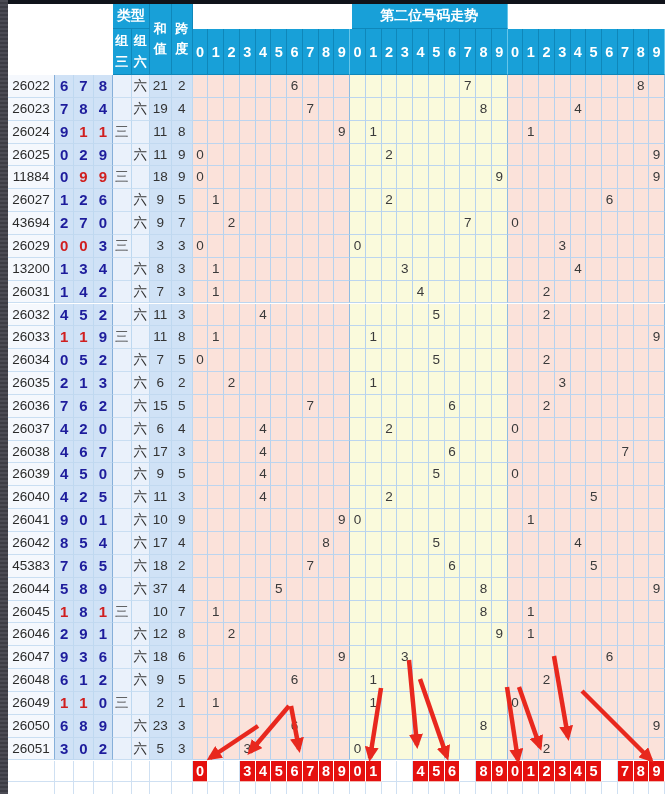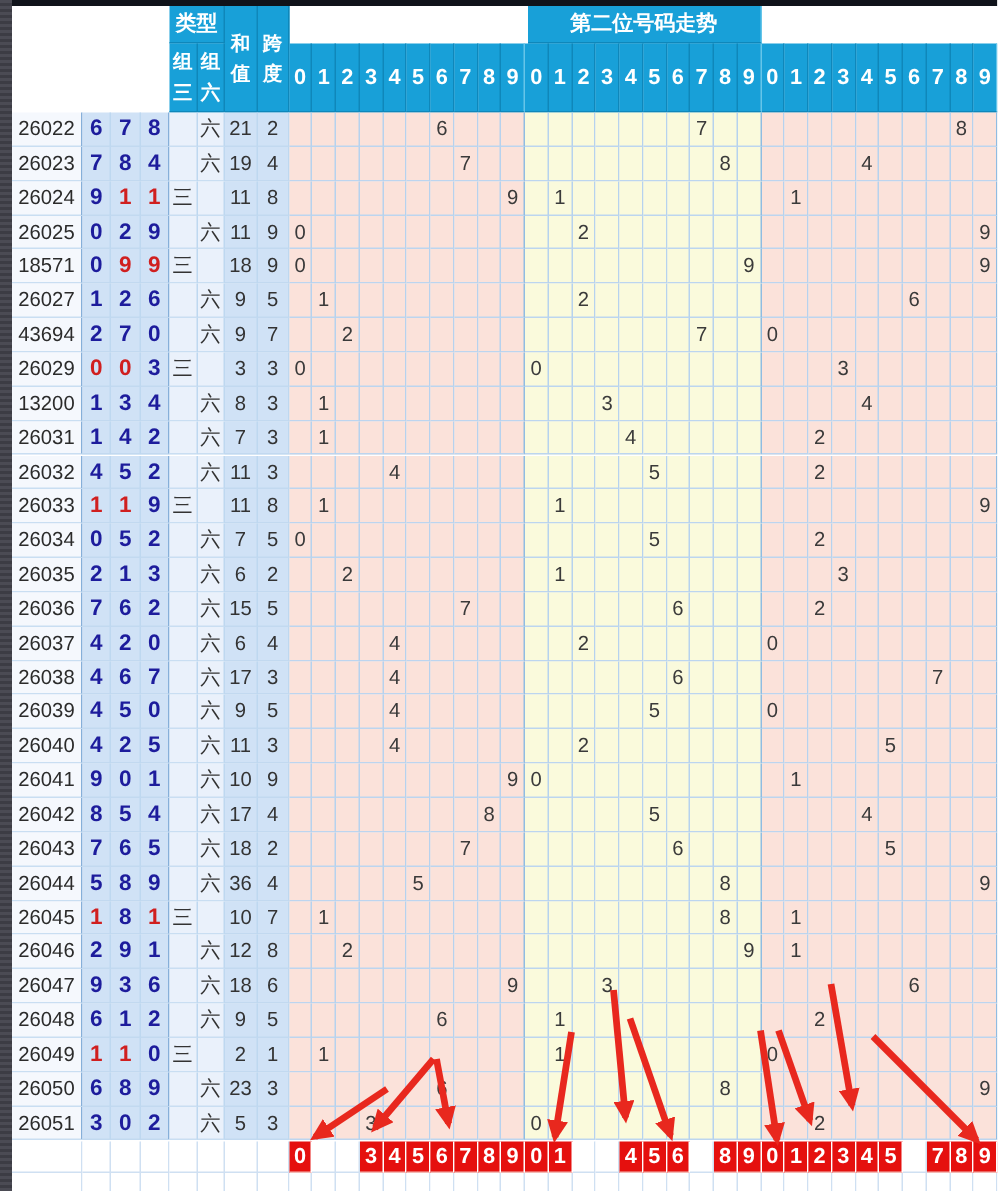--- a/index.html
+++ b/index.html
@@ -240,21 +240,21 @@
       <div class="cell c-trend s2" style="left: 507.57px; top: 143.55px; width: 15.74px; height: 22.85px; line-height: 22.85px;"></div>
       <div class="cell c-trend s2" style="left: 523.31px; top: 143.55px; width: 15.74px; height: 22.85px; line-height: 22.85px;"></div>
       <div class="cell c-trend s2" style="left: 539.05px; top: 143.55px; width: 15.74px; height: 22.85px; line-height: 22.85px;"></div>
       <div class="cell c-trend s2" style="left: 554.8px; top: 143.55px; width: 15.74px; height: 22.85px; line-height: 22.85px;"></div>
       <div class="cell c-trend s2" style="left: 570.54px; top: 143.55px; width: 15.74px; height: 22.85px; line-height: 22.85px;"></div>
       <div class="cell c-trend s2" style="left: 586.28px; top: 143.55px; width: 15.74px; height: 22.85px; line-height: 22.85px;"></div>
       <div class="cell c-trend s2" style="left: 602.03px; top: 143.55px; width: 15.74px; height: 22.85px; line-height: 22.85px;"></div>
       <div class="cell c-trend s2" style="left: 617.77px; top: 143.55px; width: 15.74px; height: 22.85px; line-height: 22.85px;"></div>
       <div class="cell c-trend s2" style="left: 633.51px; top: 143.55px; width: 15.74px; height: 22.85px; line-height: 22.85px;"></div>
       <div class="cell c-trend s2 secend" style="left: 649.26px; top: 143.55px; width: 15.74px; height: 22.85px; line-height: 22.85px;">9</div>
-      <div class="cell c-period" style="left: 8px; top: 166.4px; width: 47px; height: 22.85px; line-height: 22.85px;">18571</div>
+      <div class="cell c-period" style="left: 8px; top: 166.4px; width: 47px; height: 22.85px; line-height: 22.85px;">11884</div>
       <div class="cell c-digit" style="left: 55px; top: 166.4px; width: 19.33px; height: 22.85px; line-height: 22.85px;">0</div>
       <div class="cell c-digit red" style="left: 74.33px; top: 166.4px; width: 19.34px; height: 22.85px; line-height: 22.85px;">9</div>
       <div class="cell c-digit red c-dmajor" style="left: 93.67px; top: 166.4px; width: 19.33px; height: 22.85px; line-height: 22.85px;">9</div>
       <div class="cell c-type" style="left: 113px; top: 166.4px; width: 18.5px; height: 22.85px; line-height: 22.85px;">三</div>
       <div class="cell c-type c-dmajor" style="left: 131.5px; top: 166.4px; width: 18.5px; height: 22.85px; line-height: 22.85px;"></div>
       <div class="cell c-val" style="left: 150px; top: 166.4px; width: 21.7px; height: 22.85px; line-height: 22.85px;">18</div>
       <div class="cell c-val c-dmajor" style="left: 171.7px; top: 166.4px; width: 21px; height: 22.85px; line-height: 22.85px;">9</div>
       <div class="cell c-trend s0" style="left: 192.7px; top: 166.4px; width: 15.74px; height: 22.85px; line-height: 22.85px;">0</div>
       <div class="cell c-trend s0" style="left: 208.44px; top: 166.4px; width: 15.74px; height: 22.85px; line-height: 22.85px;"></div>
       <div class="cell c-trend s0" style="left: 224.19px; top: 166.4px; width: 15.74px; height: 22.85px; line-height: 22.85px;"></div>
@@ -886,21 +886,21 @@
       <div class="cell c-trend s2" style="left: 507.57px; top: 532px; width: 15.74px; height: 22.85px; line-height: 22.85px;"></div>
       <div class="cell c-trend s2" style="left: 523.31px; top: 532px; width: 15.74px; height: 22.85px; line-height: 22.85px;"></div>
       <div class="cell c-trend s2" style="left: 539.05px; top: 532px; width: 15.74px; height: 22.85px; line-height: 22.85px;"></div>
       <div class="cell c-trend s2" style="left: 554.8px; top: 532px; width: 15.74px; height: 22.85px; line-height: 22.85px;"></div>
       <div class="cell c-trend s2" style="left: 570.54px; top: 532px; width: 15.74px; height: 22.85px; line-height: 22.85px;">4</div>
       <div class="cell c-trend s2" style="left: 586.28px; top: 532px; width: 15.74px; height: 22.85px; line-height: 22.85px;"></div>
       <div class="cell c-trend s2" style="left: 602.03px; top: 532px; width: 15.74px; height: 22.85px; line-height: 22.85px;"></div>
       <div class="cell c-trend s2" style="left: 617.77px; top: 532px; width: 15.74px; height: 22.85px; line-height: 22.85px;"></div>
       <div class="cell c-trend s2" style="left: 633.51px; top: 532px; width: 15.74px; height: 22.85px; line-height: 22.85px;"></div>
       <div class="cell c-trend s2 secend" style="left: 649.26px; top: 532px; width: 15.74px; height: 22.85px; line-height: 22.85px;"></div>
-      <div class="cell c-period" style="left: 8px; top: 554.85px; width: 47px; height: 22.85px; line-height: 22.85px;">26043</div>
+      <div class="cell c-period" style="left: 8px; top: 554.85px; width: 47px; height: 22.85px; line-height: 22.85px;">45383</div>
       <div class="cell c-digit" style="left: 55px; top: 554.85px; width: 19.33px; height: 22.85px; line-height: 22.85px;">7</div>
       <div class="cell c-digit" style="left: 74.33px; top: 554.85px; width: 19.34px; height: 22.85px; line-height: 22.85px;">6</div>
       <div class="cell c-digit c-dmajor" style="left: 93.67px; top: 554.85px; width: 19.33px; height: 22.85px; line-height: 22.85px;">5</div>
       <div class="cell c-type" style="left: 113px; top: 554.85px; width: 18.5px; height: 22.85px; line-height: 22.85px;"></div>
       <div class="cell c-type c-dmajor" style="left: 131.5px; top: 554.85px; width: 18.5px; height: 22.85px; line-height: 22.85px;">六</div>
       <div class="cell c-val" style="left: 150px; top: 554.85px; width: 21.7px; height: 22.85px; line-height: 22.85px;">18</div>
       <div class="cell c-val c-dmajor" style="left: 171.7px; top: 554.85px; width: 21px; height: 22.85px; line-height: 22.85px;">2</div>
       <div class="cell c-trend s0" style="left: 192.7px; top: 554.85px; width: 15.74px; height: 22.85px; line-height: 22.85px;"></div>
       <div class="cell c-trend s0" style="left: 208.44px; top: 554.85px; width: 15.74px; height: 22.85px; line-height: 22.85px;"></div>
       <div class="cell c-trend s0" style="left: 224.19px; top: 554.85px; width: 15.74px; height: 22.85px; line-height: 22.85px;"></div>
@@ -930,21 +930,21 @@
       <div class="cell c-trend s2" style="left: 602.03px; top: 554.85px; width: 15.74px; height: 22.85px; line-height: 22.85px;"></div>
       <div class="cell c-trend s2" style="left: 617.77px; top: 554.85px; width: 15.74px; height: 22.85px; line-height: 22.85px;"></div>
       <div class="cell c-trend s2" style="left: 633.51px; top: 554.85px; width: 15.74px; height: 22.85px; line-height: 22.85px;"></div>
       <div class="cell c-trend s2 secend" style="left: 649.26px; top: 554.85px; width: 15.74px; height: 22.85px; line-height: 22.85px;"></div>
       <div class="cell c-period" style="left: 8px; top: 577.7px; width: 47px; height: 22.85px; line-height: 22.85px;">26044</div>
       <div class="cell c-digit" style="left: 55px; top: 577.7px; width: 19.33px; height: 22.85px; line-height: 22.85px;">5</div>
       <div class="cell c-digit" style="left: 74.33px; top: 577.7px; width: 19.34px; height: 22.85px; line-height: 22.85px;">8</div>
       <div class="cell c-digit c-dmajor" style="left: 93.67px; top: 577.7px; width: 19.33px; height: 22.85px; line-height: 22.85px;">9</div>
       <div class="cell c-type" style="left: 113px; top: 577.7px; width: 18.5px; height: 22.85px; line-height: 22.85px;"></div>
       <div class="cell c-type c-dmajor" style="left: 131.5px; top: 577.7px; width: 18.5px; height: 22.85px; line-height: 22.85px;">六</div>
-      <div class="cell c-val" style="left: 150px; top: 577.7px; width: 21.7px; height: 22.85px; line-height: 22.85px;">36</div>
+      <div class="cell c-val" style="left: 150px; top: 577.7px; width: 21.7px; height: 22.85px; line-height: 22.85px;">37</div>
       <div class="cell c-val c-dmajor" style="left: 171.7px; top: 577.7px; width: 21px; height: 22.85px; line-height: 22.85px;">4</div>
       <div class="cell c-trend s0" style="left: 192.7px; top: 577.7px; width: 15.74px; height: 22.85px; line-height: 22.85px;"></div>
       <div class="cell c-trend s0" style="left: 208.44px; top: 577.7px; width: 15.74px; height: 22.85px; line-height: 22.85px;"></div>
       <div class="cell c-trend s0" style="left: 224.19px; top: 577.7px; width: 15.74px; height: 22.85px; line-height: 22.85px;"></div>
       <div class="cell c-trend s0" style="left: 239.93px; top: 577.7px; width: 15.74px; height: 22.85px; line-height: 22.85px;"></div>
       <div class="cell c-trend s0" style="left: 255.67px; top: 577.7px; width: 15.74px; height: 22.85px; line-height: 22.85px;"></div>
       <div class="cell c-trend s0" style="left: 271.42px; top: 577.7px; width: 15.74px; height: 22.85px; line-height: 22.85px;">5</div>
       <div class="cell c-trend s0" style="left: 287.16px; top: 577.7px; width: 15.74px; height: 22.85px; line-height: 22.85px;"></div>
       <div class="cell c-trend s0" style="left: 302.9px; top: 577.7px; width: 15.74px; height: 22.85px; line-height: 22.85px;"></div>
       <div class="cell c-trend s0" style="left: 318.65px; top: 577.7px; width: 15.74px; height: 22.85px; line-height: 22.85px;"></div>

